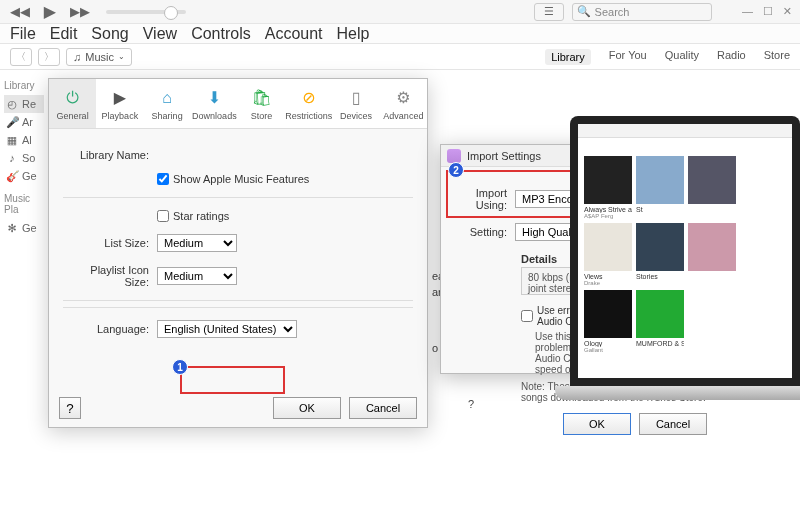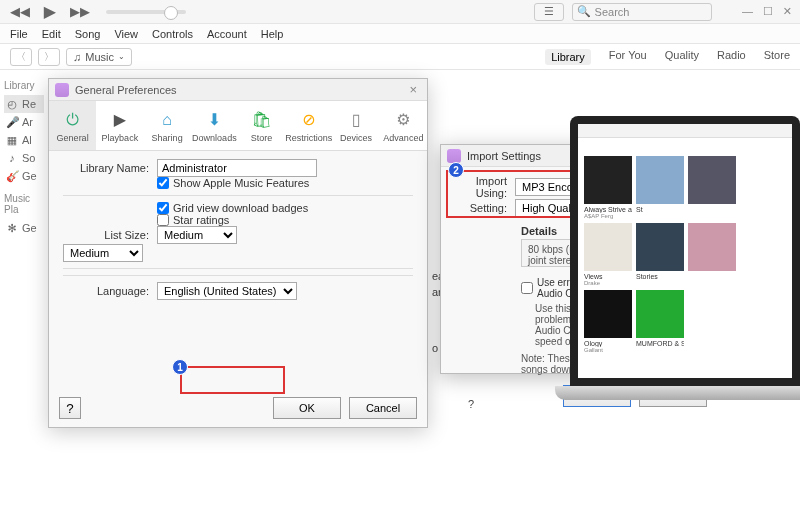--- a/index.html
+++ b/index.html
@@ -11,21 +11,21 @@
 .pbtn { width: 24px; height: 18px; color: #666; display:flex; align-items:center; justify-content:center; font-size:13px;}
 .volume { width: 80px; height: 4px; background: #ddd; border-radius: 2px; margin-left: 8px; position: relative; }
 .volume::after { content:""; position:absolute; left:58px; top:-4px; width:12px; height:12px; background:#fff; border:1px solid #bbb; border-radius:50%; }
 .apple { flex:1; text-align:center; color:#999; font-size:16px;}
 .winctrl { display:flex; gap:10px; color:#888; font-size:11px;}
 .listbtn { width:30px; height:18px; border:1px solid #ccc; border-radius:3px; margin-right:8px; display:flex; align-items:center; justify-content:center; color:#666;}
 .search { width:140px; height:18px; border:1px solid #ccc; border-radius:3px; display:flex; align-items:center; padding:0 4px; color:#888; margin-right:30px;}
 .search .sicon { margin-right:4px; }
 
 .menubar { height:20px; display:flex; gap:14px; padding:0 10px; align-items:center; color:#333; border-bottom:1px solid #e5e5e5; background:#fcfcfc;}
-.menubar span { font-size:11px; }
+.menubar span { font-size:16px; }
 
 .navrow { height:26px; display:flex; align-items:center; padding:0 10px; gap:6px; border-bottom:1px solid #e5e5e5;}
 .navbtn { width:22px; height:18px; border:1px solid #ccc; border-radius:3px; display:flex; align-items:center; justify-content:center; color:#777; font-size:10px;}
 .categ { height:18px; border:1px solid #ccc; border-radius:3px; display:flex; align-items:center; padding:0 6px; gap:4px; color:#555;}
 .tabs { margin-left:auto; display:flex; gap:18px; color:#555;}
 .tabs .active { color:#000; background:#eee; padding:2px 6px; border-radius:3px;}
 
 .sidebar { position:absolute; left:0; top:70px; width:48px; padding:6px 4px; color:#666; }
 .sidebar .hdr { font-size:10px; color:#888; margin:4px 0; }
 .sidebar .row { display:flex; align-items:center; gap:4px; height:18px; padding-left:2px; overflow:hidden; white-space:nowrap;}
@@ -36,21 +36,21 @@
 .dlg-pref { position:absolute; left:48px; top:78px; width:380px; height:350px; background:#f8f8f8; border:1px solid #bbb; box-shadow:0 4px 20px rgba(0,0,0,.2);}
 .dlg-pref .hdr { height:22px; display:flex; align-items:center; padding:0 6px; background:#f0f0f0; border-bottom:1px solid #ddd;}
 .dlg-pref .hdr .ico { width:14px; height:14px; background:linear-gradient(#c9e, #b8d); border-radius:3px; margin-right:6px;}
 .dlg-pref .hdr .ttl { color:#555; font-size:11px;}
 .dlg-pref .hdr .x { margin-left:auto; color:#888; font-size:13px; padding:0 4px;}
 .toolbar { height:50px; display:flex; border-bottom:1px solid #ddd; background:#fff;}
 .tbtn { flex:1; display:flex; flex-direction:column; align-items:center; justify-content:center; font-size:9px; color:#555; gap:2px;}
 .tbtn.sel { background:#eaeaea; }
 .tbtn .tic { width:22px; height:22px; display:flex; align-items:center; justify-content:center; font-size:16px;}
 .formarea { padding:8px 14px; }
-.frow { display:flex; align-items:center; margin:0 0; }
+.frow { display:flex; align-items:center; margin:12px 0; }
 .frow .lab { width:94px; text-align:right; padding-right:8px; font-size:11px; color:#333;}
 .frow input[type=text] { height:18px; border:1px solid #aaa; padding:0 4px; font-size:11px; width:160px; background:#fff;}
 .frow select { height:18px; border:1px solid #aaa; font-size:11px; background:#fff; padding:0 2px;}
 .chk { display:flex; align-items:center; gap:4px; font-size:11px;}
 .chk input { width:12px; height:12px;}
 .sep { height:1px; background:#ddd; margin:6px 0;}
 .importbtn { height:22px; padding:0 12px; border:1px solid #999; background:linear-gradient(#fdfdfd,#e9e9e9); font-size:11px;}
 .redbox1 { position:absolute; left:131px; top:287px; width:105px; height:28px; border:2px solid #d33; pointer-events:none;}
 .badge { position:absolute; width:16px; height:16px; background:#2a5bd7; color:#fff; border-radius:50%; font-size:10px; font-weight:bold; display:flex; align-items:center; justify-content:center; border:1px solid #fff;}
 .dlg-pref .btnrow { position:absolute; bottom:8px; right:10px; display:flex; gap:8px;}
@@ -163,25 +163,20 @@
       <span>Ge</span>
     </div>
 </div>
 
 <div class="stray" style="top:270px">ear in</div>
 <div class="stray" style="top:286px">ar whe</div>
 <div class="stray" style="top:342px">o the i</div>
 <div class="stray" style="top:398px;left:468px">?</div>
 
 <div class="dlg-pref">
-  <div class="hdr">
-    <div class="ico"></div>
-    <div class="ttl">General Preferences</div>
-    <div class="x">×</div>
-  </div>
   <div class="toolbar">
     <div class="tbtn sel">
         <div class="tic" style="color:#3a7">⏻</div>
         <span>General</span>
       </div>
     <div class="tbtn">
         <div class="tic">▶</div>
         <span>Playback</span>
       </div>
     <div class="tbtn">
@@ -205,49 +200,42 @@
         <span>Devices</span>
       </div>
     <div class="tbtn">
         <div class="tic" style="color:#888">⚙</div>
         <span>Advanced</span>
       </div>
   </div>
   <div class="formarea">
     <div class="frow">
       <div class="lab">Library Name:</div>
-      <input type="text" value="Administrator" style="">
     </div>
     <div class="frow">
         <div class="lab"></div>
         <label class="chk">
           <input type="checkbox" checked="" style="">
           <span>Show Apple Music Features</span>
         </label>
       </div>
     <div class="sep"></div>
     <div class="frow">
         <div class="lab"></div>
         <label class="chk">
-          <input type="checkbox" checked="" style="">
-          <span>Grid view download badges</span>
-        </label>
-      </div>
-    <div class="frow">
-        <div class="lab"></div>
-        <label class="chk">
           <input type="checkbox" style="">
           <span>Star ratings</span>
         </label>
       </div>
     <div class="frow">
       <div class="lab">List Size:</div>
       <select style="width:80px"><option>Medium</option></select>
     </div>
     <div class="frow">
+      <div class="lab">Playlist Icon Size:</div>
       <select style="width:80px"><option>Medium</option></select>
     </div>
     <div class="sep"></div>
     <div class="sep"></div>
     <div class="frow">
       <div class="lab">Language:</div>
       <select style="width:140px"><option>English (United States)</option></select>
     </div>
   </div>
   <button class="helpbtn">?</button>

